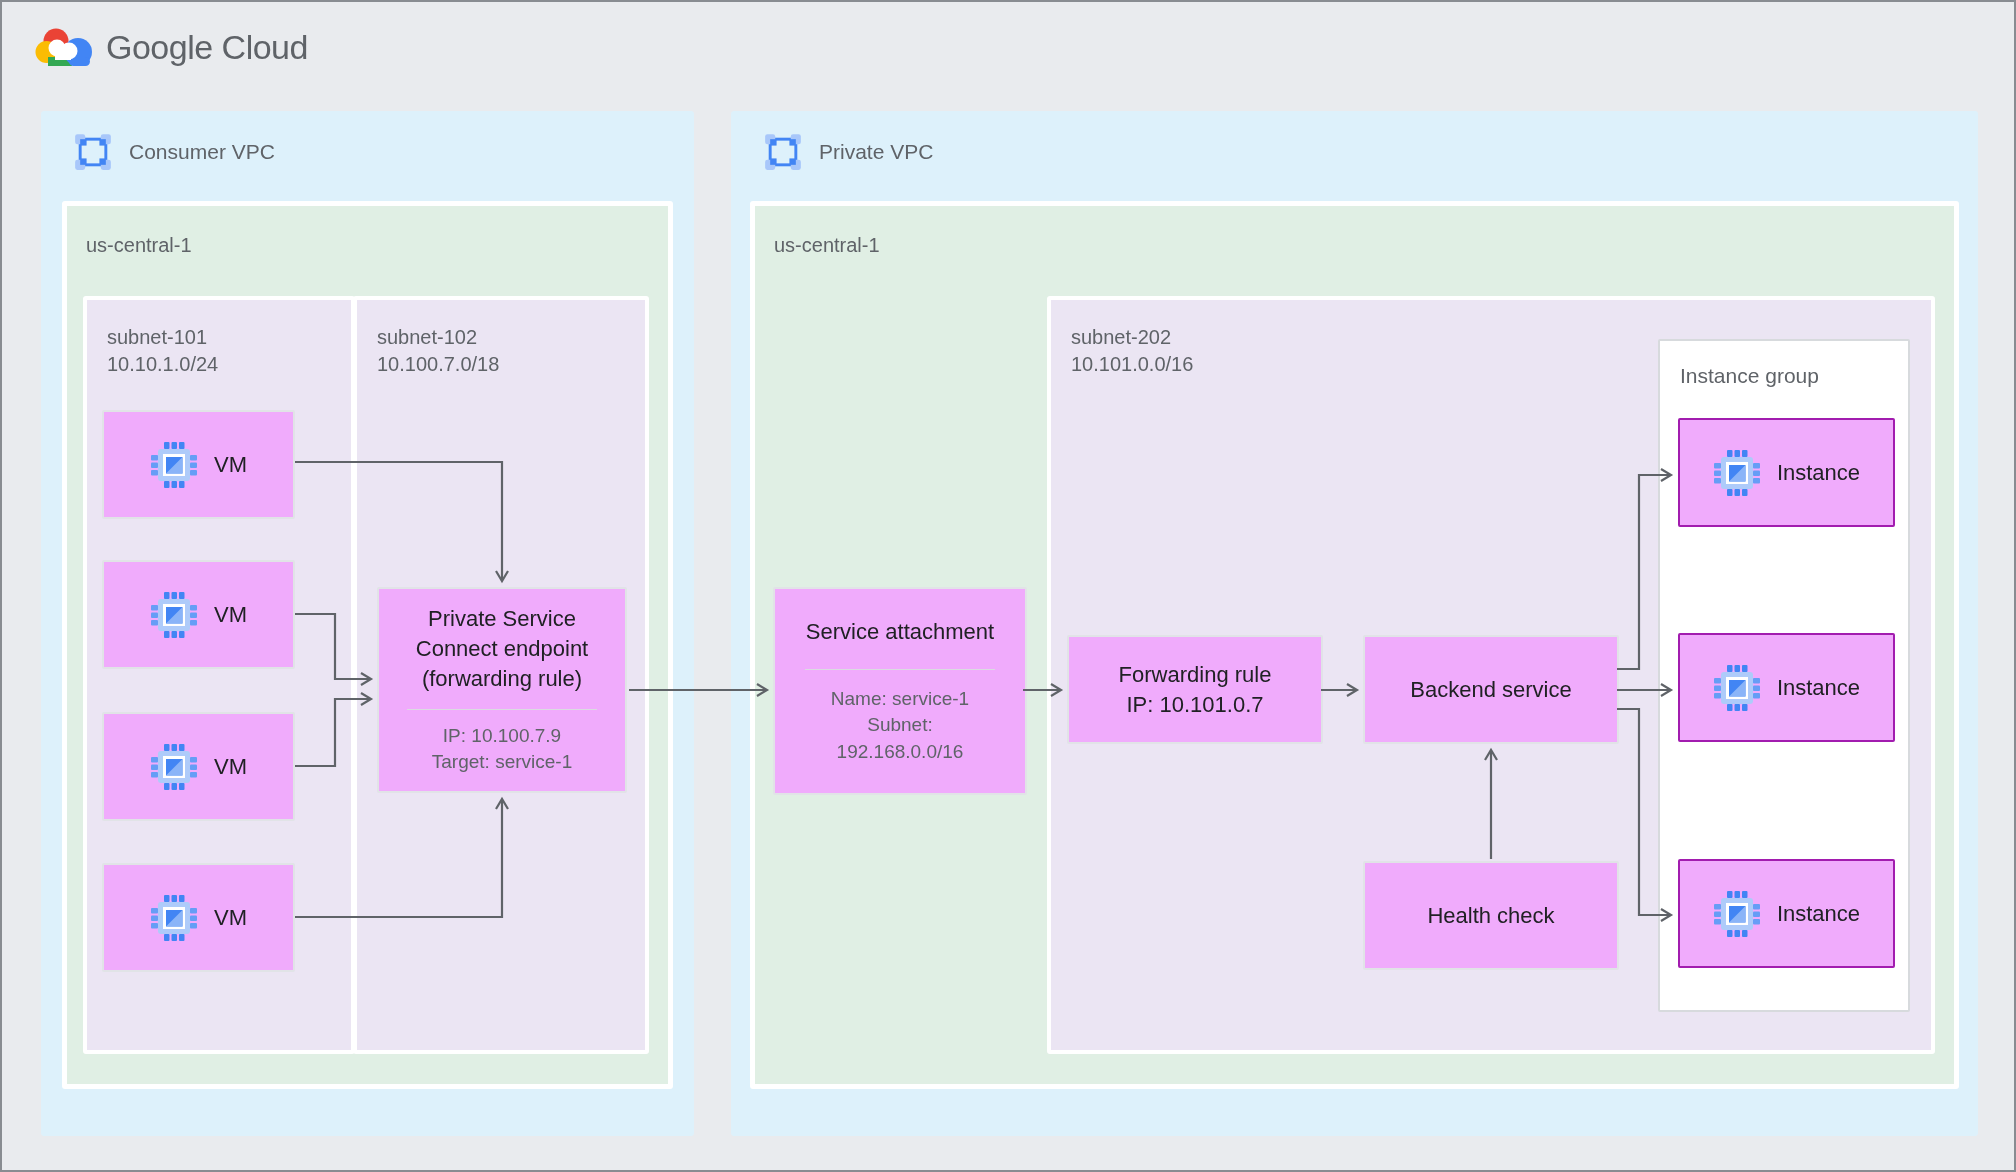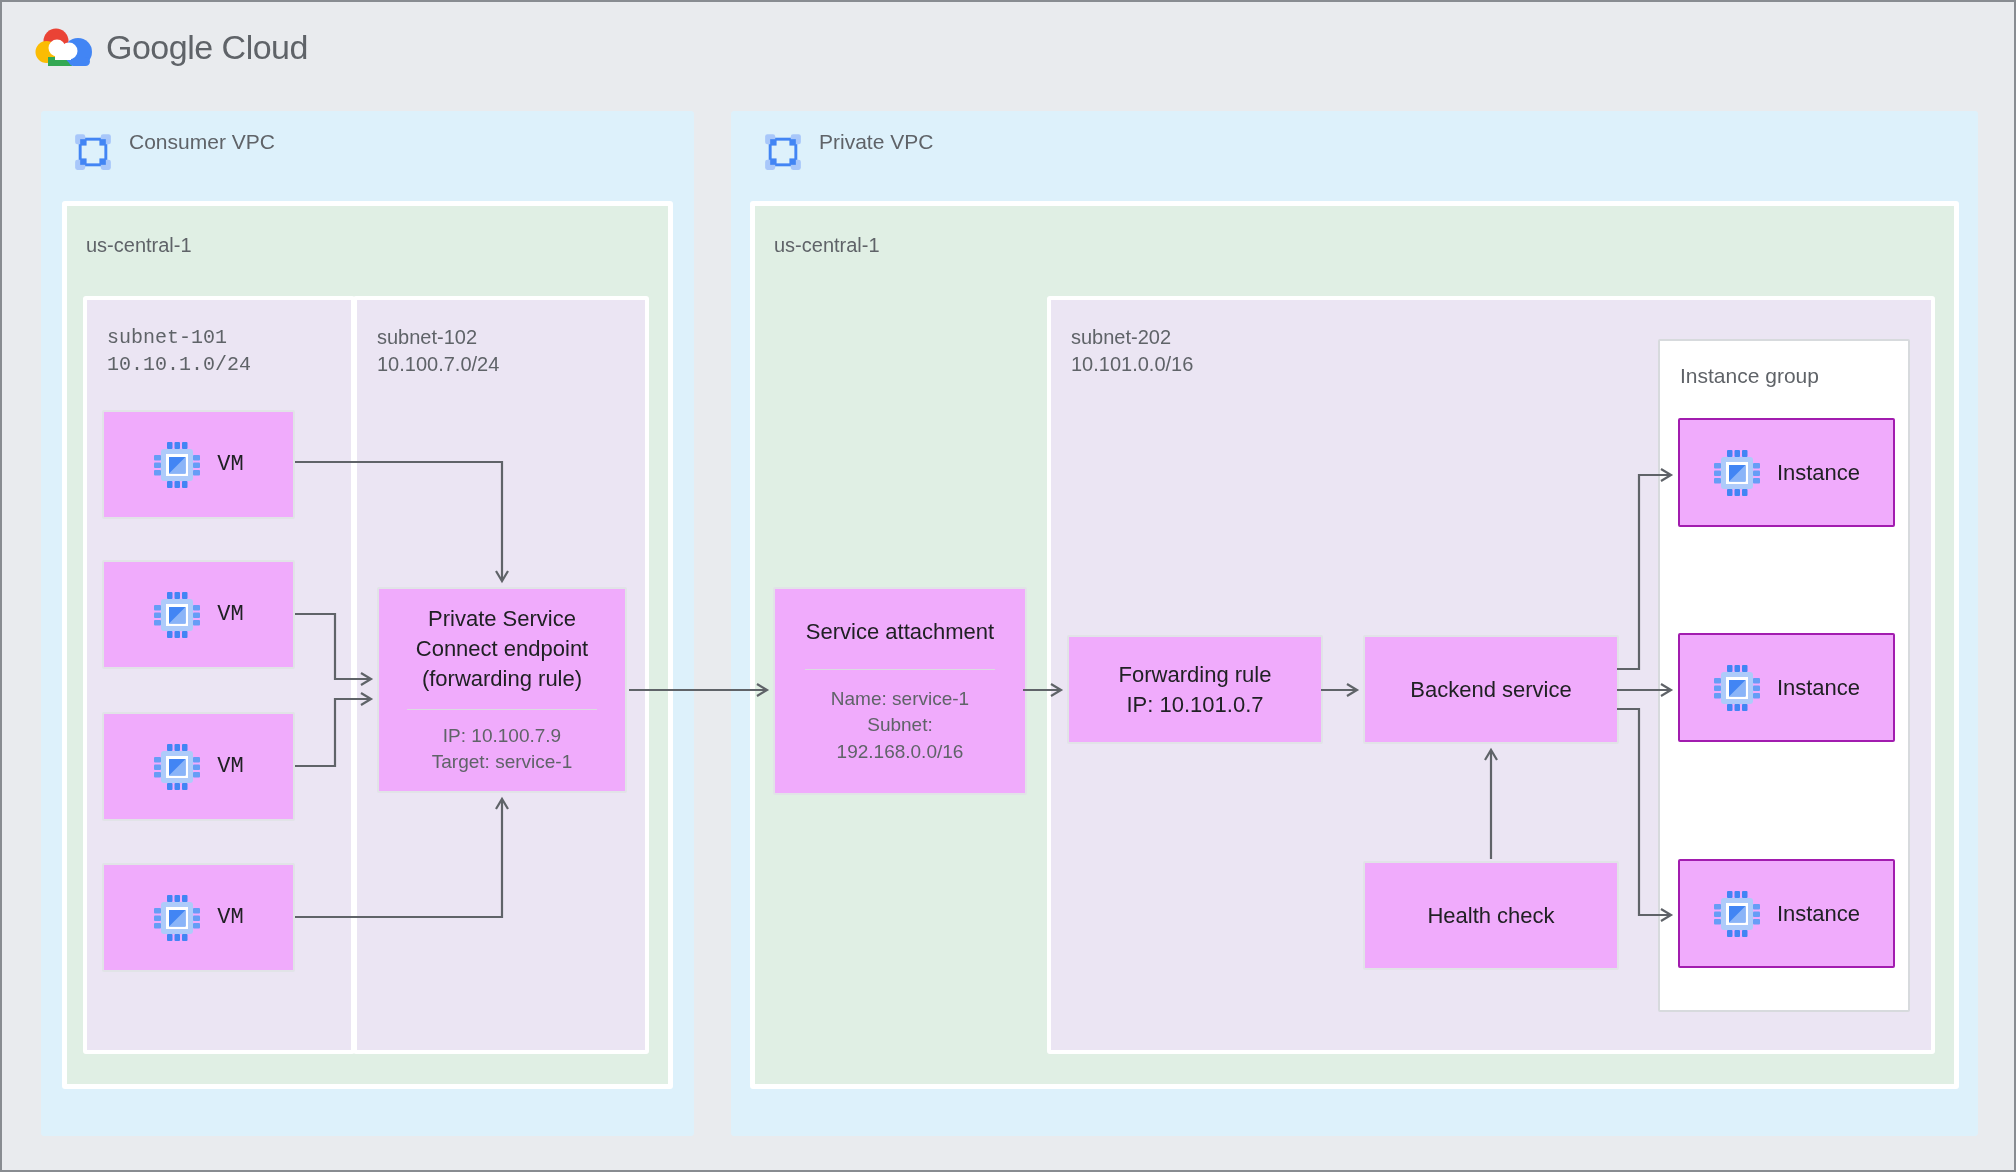--- a/index.html
+++ b/index.html
@@ -7,21 +7,21 @@
     position:relative;width:2016px;height:1172px;
     background:#e9ebee;border:2px solid #888c91;box-sizing:border-box;
     font-family:"Liberation Sans",sans-serif;overflow:hidden;
   }
   
   .logo{position:absolute;left:30px;top:20px;display:flex;align-items:center;gap:12px;}
   .logo svg{width:62px;height:50px;}
   .logo-text{font-size:34px;color:#5f6368;letter-spacing:-0.5px;}
   
   .vpc{position:absolute;background:#ddf1fb;border-radius:3px;}
-  .vpc-header{position:absolute;left:30px;top:19px;display:flex;align-items:flex-start;gap:14px;}
+  .vpc-header{position:absolute;left:30px;top:19px;display:flex;align-items:center;gap:14px;}
   .vpc-header svg{width:44px;height:44px;}
   .vpc-label{font-size:21px;color:#5f6368;}
   .region{position:absolute;background:#e0efe4;border:5px solid #ffffff;box-sizing:border-box;border-radius:3px;}
   .region-label{position:absolute;left:19px;top:28px;font-size:20px;color:#5f6368;}
   .subnet{position:absolute;background:#ebe5f3;border:4px solid #ffffff;box-sizing:border-box;border-radius:3px;}
   .subnet-label{position:absolute;left:20px;top:24px;font-size:20px;color:#5f6368;line-height:1.35;}
   
   .node{
     position:absolute;background:#f0abfc;border:2px solid #e1e3e7;box-sizing:border-box;
     border-radius:2px;display:flex;align-items:center;justify-content:center;
@@ -102,21 +102,21 @@
     <div class="vpc-header">
       <svg viewBox="0 0 48 48">
           <use href="#vpc-icon"></use>
         </svg>
       <span class="vpc-label">Consumer VPC</span>
     </div>
 
     <div class="region" style="left:21px;top:90px;width:611px;height:888px;">
       <span class="region-label">us-central-1</span>
 
-      <div class="subnet" style="left:16px;top:90px;width:272px;height:758px;font-family:Liberation Mono, monospace;">
+      <div class="subnet" style="left:16px;top:90px;width:272px;height:758px;">
         <div class="subnet-label">
           <div>subnet-101</div>
           <div>10.10.1.0/24</div>
         </div>
         <div class="node" style="left:15px;top:110px;width:193px;height:109px;">
           <div class="node-row">
               <svg viewBox="0 0 48 48">
                 <use href="#chip-icon"></use>
               </svg>
           <span class="node-title">VM</span>
@@ -144,21 +144,21 @@
                 <use href="#chip-icon"></use>
               </svg>
           <span class="node-title">VM</span>
             </div>
         </div>
       </div>
 
       <div class="subnet" style="left:286px;top:90px;width:296px;height:758px;">
         <div class="subnet-label">
           <div>subnet-102</div>
-          <div>10.100.7.0/24</div>
+          <div>10.100.7.0/18</div>
         </div>
         <div class="node" style="left:20px;top:287px;width:250px;height:206px;">
           <div class="col">
             <div class="node-title" style="width:214px;">Private Service Connect endpoint (forwarding rule)</div>
             <div class="divider" style="margin-top:15px;margin-bottom:13px;"></div>
             <div class="node-sub">IP: 10.100.7.9</div>
             <div class="node-sub">Target: service-1</div>
           </div>
         </div>
       </div>

